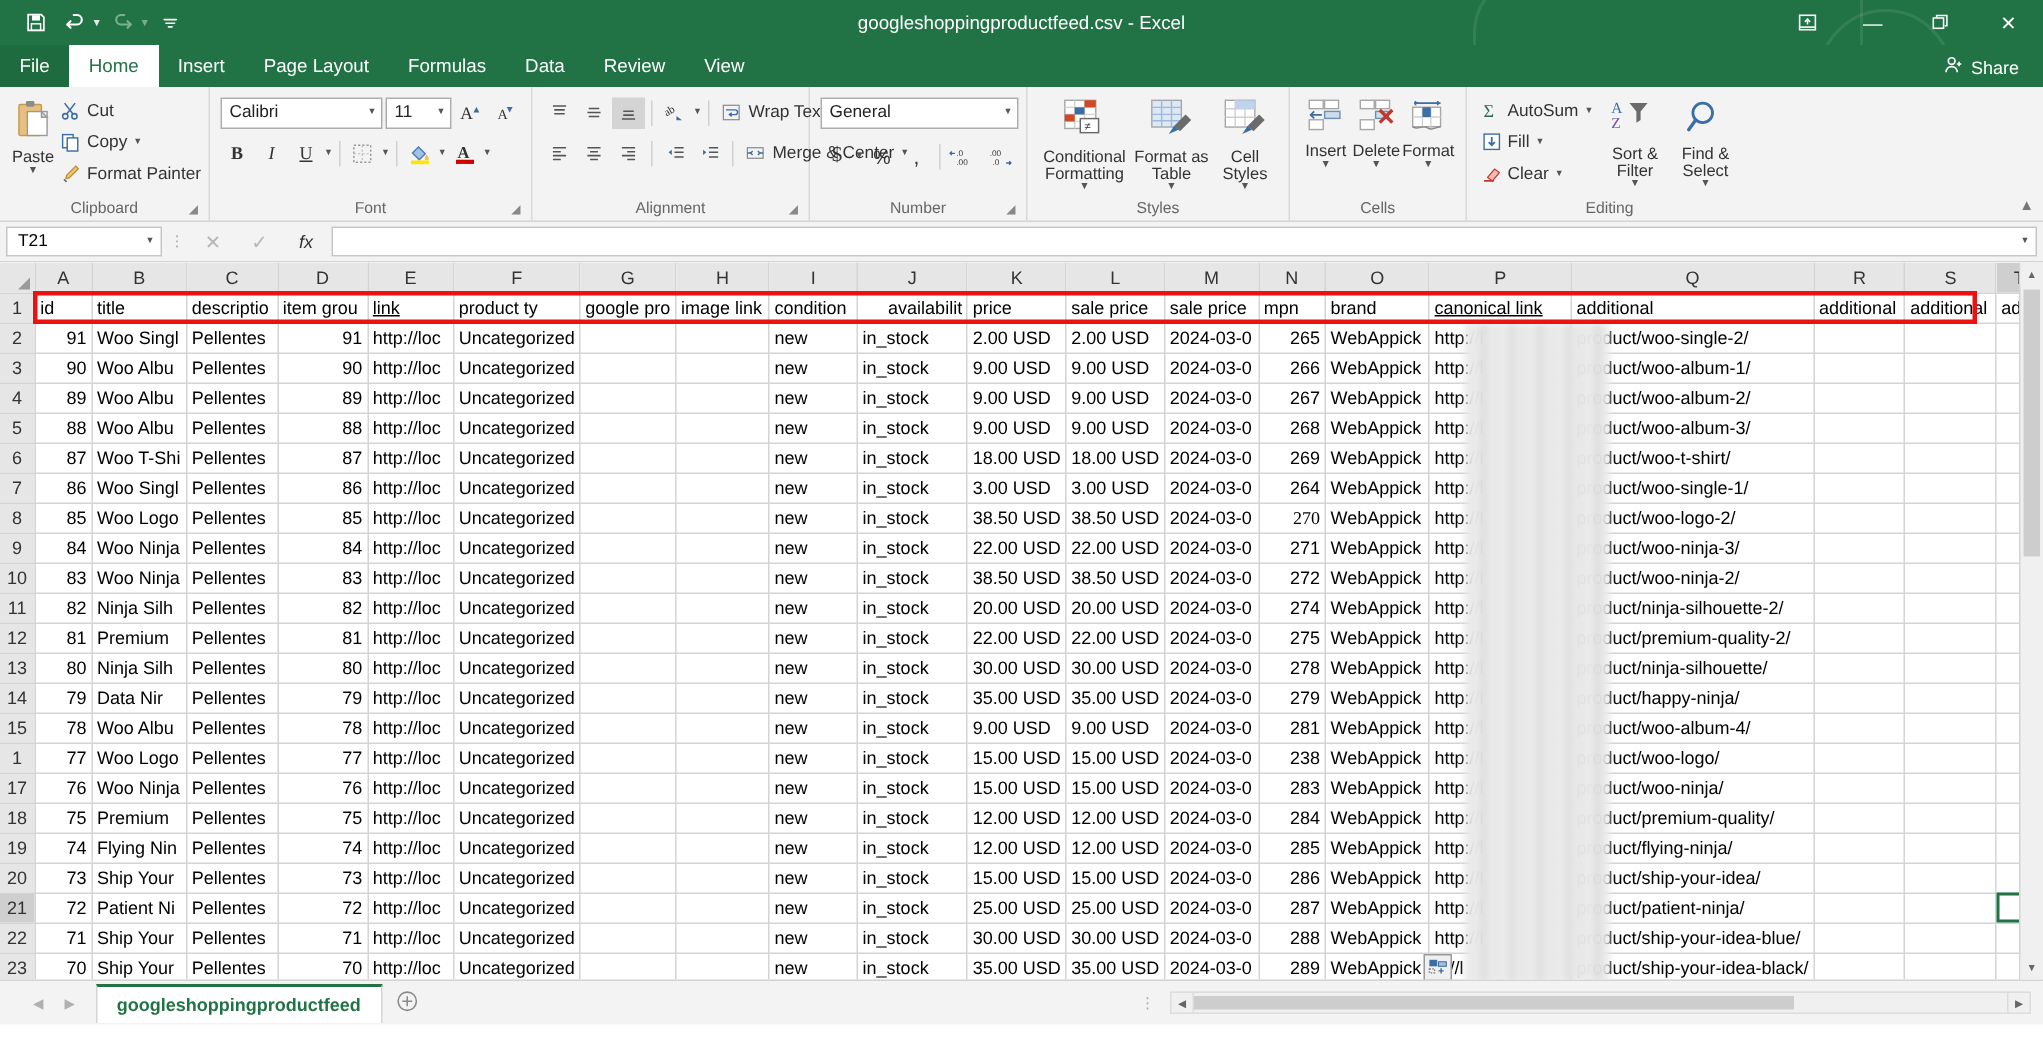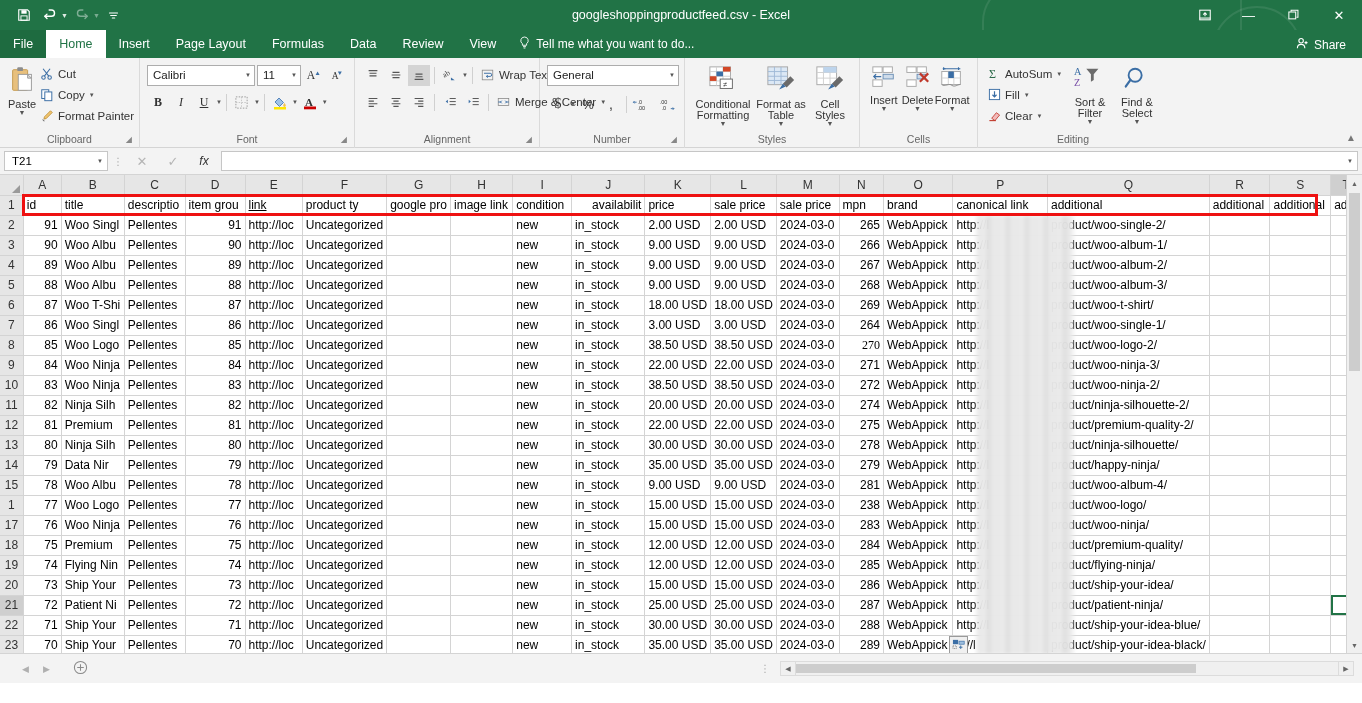--- a/index.html
+++ b/index.html
@@ -290,29 +290,20 @@
 
 <div class="tabstrip">
   <div class="tab file">File</div>
   <div class="tab active">Home</div>
   <div class="tab">Insert</div>
   <div class="tab">Page Layout</div>
   <div class="tab">Formulas</div>
   <div class="tab">Data</div>
   <div class="tab">Review</div>
   <div class="tab">View</div>
-  <div class="tellme">
-    <span class="bulb">
-      <svg width="11" height="13" viewBox="0 0 12 14">
-          <path d="M6 1a4 4 0 0 0-2.3 7.3V10h4.6V8.3A4 4 0 0 0 6 1z" fill="none" stroke="#fff" stroke-width="1"></path>
-          <path d="M4.4 11.5h3.2M5 13h2" stroke="#fff" stroke-width="1"></path>
-        </svg>
-    </span>
-    <span>Tell me what you want to do...</span>
-  </div>
   <div class="share">
     <span>
       <svg width="13" height="13" viewBox="0 0 14 14">
           <circle cx="5.5" cy="4" r="2.4" fill="none" stroke="#fff" stroke-width="1.2"></circle>
           <path d="M1.5 12c0-2.4 1.8-4 4-4s4 1.6 4 4" fill="none" stroke="#fff" stroke-width="1.2"></path>
           <path d="M10.8 4.5v3.2M9.2 6.1h3.2" stroke="#fff" stroke-width="1.2"></path>
         </svg>
     </span>
     <span>Share</span>
   </div>
@@ -764,21 +755,21 @@
           <td class="txt" style="width: 64px;">product ty</td>
           <td class="txt" style="width: 64px;">google pro</td>
           <td class="txt" style="width: 64px;">image link</td>
           <td class="txt" style="width: 64px;">condition</td>
           <td class="txt" style="width: 64px; padding-left: 20px;">availabilit</td>
           <td class="txt" style="width: 64px;">price</td>
           <td class="txt" style="width: 64px;">sale price</td>
           <td class="txt" style="width: 64px;">sale price</td>
           <td class="txt" style="width: 64px;">mpn</td>
           <td class="txt" style="width: 72px;">brand</td>
-          <td class="txt" style="width: 116px;">canonical link</td>
+          <td class="txt" style="width: 116px; text-decoration: underline;">canonical link</td>
           <td class="txt" style="width: 64px;">additional</td>
           <td class="txt" style="width: 64px;">additional</td>
           <td class="txt" style="width: 64px;">additional</td>
           <td class="txt" style="width: 32px;">addi</td>
         </tr>
         <tr>
           <td class="rowhead">2</td>
           <td class="num" style="width: 62px;">91</td>
           <td class="txt" style="width: 64px;">Woo Singl</td>
           <td class="txt" style="width: 64px;">Pellentes</td>
@@ -1303,20 +1294,21 @@
     <div class="thumb"></div>
     <div class="arr" style="position:absolute;bottom:0;left:0;right:0">▼</div>
   </div>
 </div>
 
 <div class="bottombar">
   <div class="navarrows">
     <span>◀</span>
     <span>▶</span>
   </div>
+  <div class="sheettab">googleshoppingproductfeed</div>
   <div class="addsheet">
     <svg width="15" height="15" viewBox="0 0 16 16">
         <circle cx="8" cy="8" r="6.5" fill="none" stroke="#8a8a8a" stroke-width="1.1"></circle>
         <path d="M8 4.5v7M4.5 8h7" stroke="#8a8a8a" stroke-width="1.1"></path>
       </svg>
   </div>
   <div class="bbdots">⋮</div>
   <div class="hscrollwrap">
     <div class="hs-arrow">◀</div>
     <div class="hs-track">

